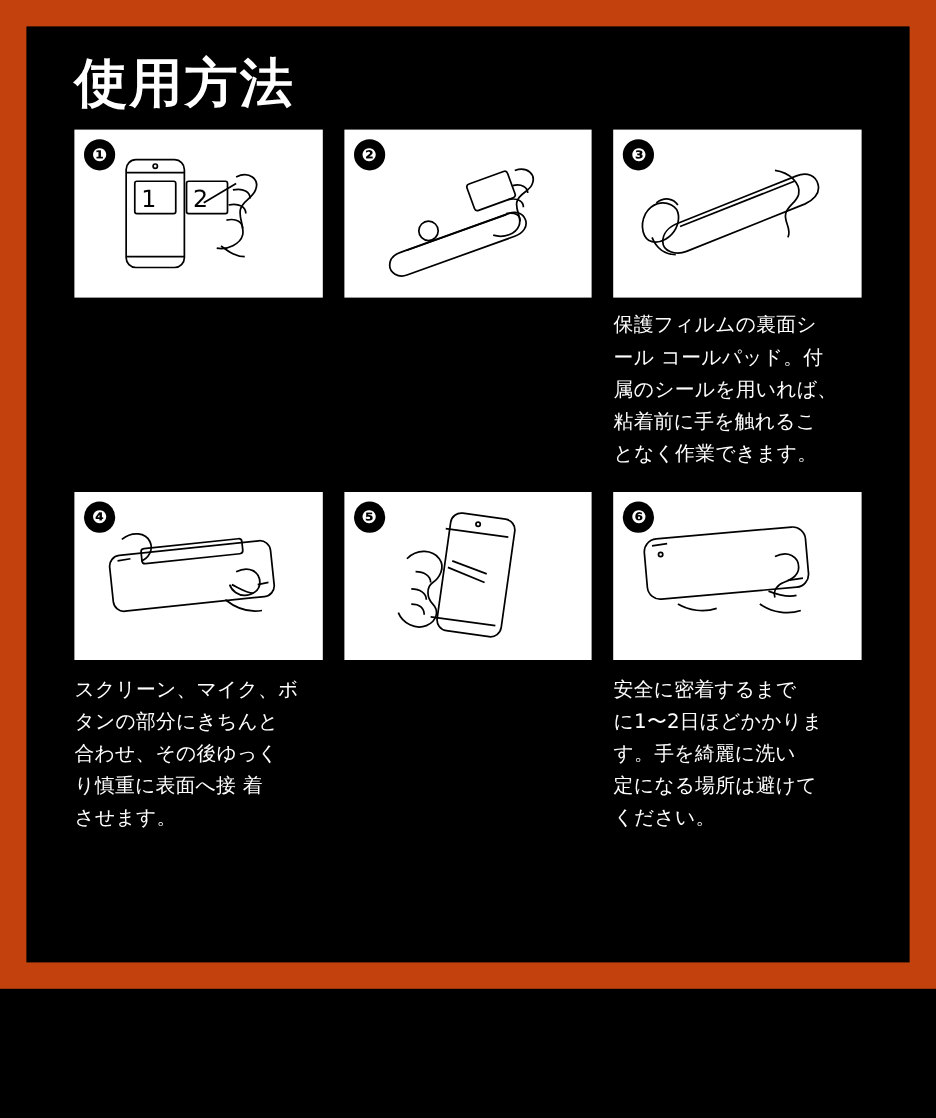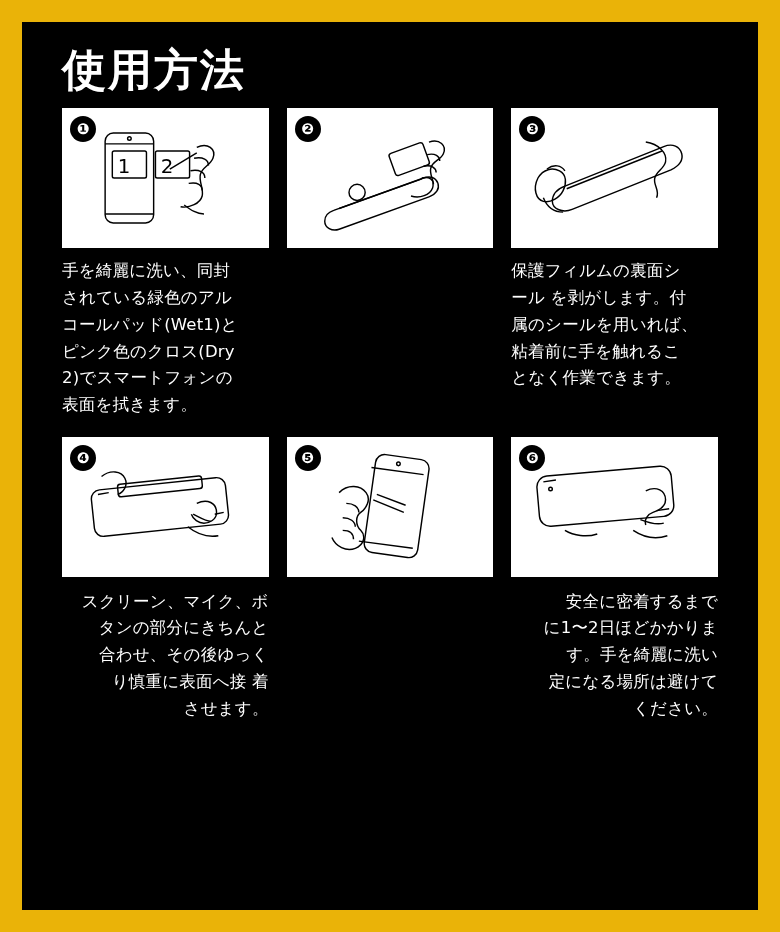--- a/index.html
+++ b/index.html
@@ -9,22 +9,22 @@
   body {
     width: 780px;
     height: 932px;
     background: #000000;
     font-family: "DejaVu Sans", "Liberation Sans", sans-serif;
     overflow: hidden;
   }
   .page {
     position: relative;
     width: 780px;
-    height: 932px;
-    background: #eab308;
+    height: 824px;
+    background: #c2410c;
     box-sizing: border-box;
     padding: 22px 22px 22px 22px;
   }
   .sheet {
     position: relative;
     width: 100%;
     height: 100%;
     background: #000000;
     box-sizing: border-box;
     padding: 18px 26px 20px 26px;
@@ -80,21 +80,21 @@
   }
   .caption {
     color: #ffffff;
     font-size: 16.5px;
     line-height: 1.62;
     margin-top: 10px;
     letter-spacing: 0.2px;
     font-family: "DejaVu Sans", "Liberation Sans", sans-serif;
     white-space: pre-wrap;
   }
-  .row2 .caption { margin-top: 12px; text-align: right; }
+  .row2 .caption { margin-top: 12px; }
 </style>
 </head>
 <body>
 
 <div class="page">
   <div class="sheet">
 
     <div class="title">使用方法</div>
 
     <div class="grid">
@@ -114,26 +114,20 @@
               <text x="110" y="64" font-size="22" font-family="DejaVu Sans, sans-serif" stroke="none" fill="#000">2</text>
               <path d="M150 36 c12 -6 22 2 18 12 c-3 8 -12 10 -14 18 c-2 8 4 16 2 24 c-2 8 -14 14 -24 12"></path>
               <path d="M147 48 c10 -2 16 2 16 8"></path>
               <path d="M143 62 c10 -2 16 2 16 8"></path>
               <path d="M141 76 c10 -2 15 2 15 8"></path>
               <path d="M136 100 c8 6 14 10 22 10"></path>
               <path d="M120 60 l30 -18"></path>
             </g>
           </svg>
         </div>
-        <div class="caption">手を綺麗に洗い、同封
-されている緑色のアル
-コールパッド(Wet1)と
-ピンク色のクロス(Dry
-2)でスマートフォンの
-表面を拭きます。</div>
       </div>
 
       <div class="card">
         <div class="illus">
           <div class="badge">❷</div>
           <svg viewBox="0 0 230 140">
             <g fill="none" stroke="#000" stroke-width="1.6">
               <path d="M42 118 c0 -6 4 -10 10 -12 l100 -36 c8 -3 14 0 16 6 c2 6 -2 12 -10 15 l-100 36 c-8 3 -16 -2 -16 -9 z"></path>
               <line x1="58" y1="104" x2="150" y2="71"></line>
               <circle cx="78" cy="86" r="9"></circle>
@@ -155,21 +149,21 @@
               <path d="M46 96 c0 -8 6 -14 14 -17 l110 -44 c10 -4 18 0 20 8 c2 8 -4 14 -12 18 l-110 44 c-10 4 -22 0 -22 -9 z"></path>
               <line x1="62" y1="82" x2="168" y2="40"></line>
               <path d="M150 30 c14 2 24 12 22 22 c-2 8 -10 10 -12 18 c-2 8 6 14 2 22"></path>
               <path d="M30 70 c6 -10 16 -12 24 -8 c8 4 8 14 4 22 c-4 8 -14 14 -22 12 c-8 -2 -12 -14 -6 -26 z"></path>
               <path d="M36 92 c4 10 12 16 22 16"></path>
               <path d="M40 60 c8 -6 16 -4 20 2"></path>
             </g>
           </svg>
         </div>
         <div class="caption">保護フィルムの裏面シ
-ール を剥がします。付
+ール コールパッド。付
 属のシールを用いれば、
 粘着前に手を触れるこ
 となく作業できます。</div>
       </div>
 
       <div class="card row2">
         <div class="illus">
           <div class="badge">❹</div>
           <svg viewBox="0 0 230 140">
             <g fill="none" stroke="#000" stroke-width="1.6">

